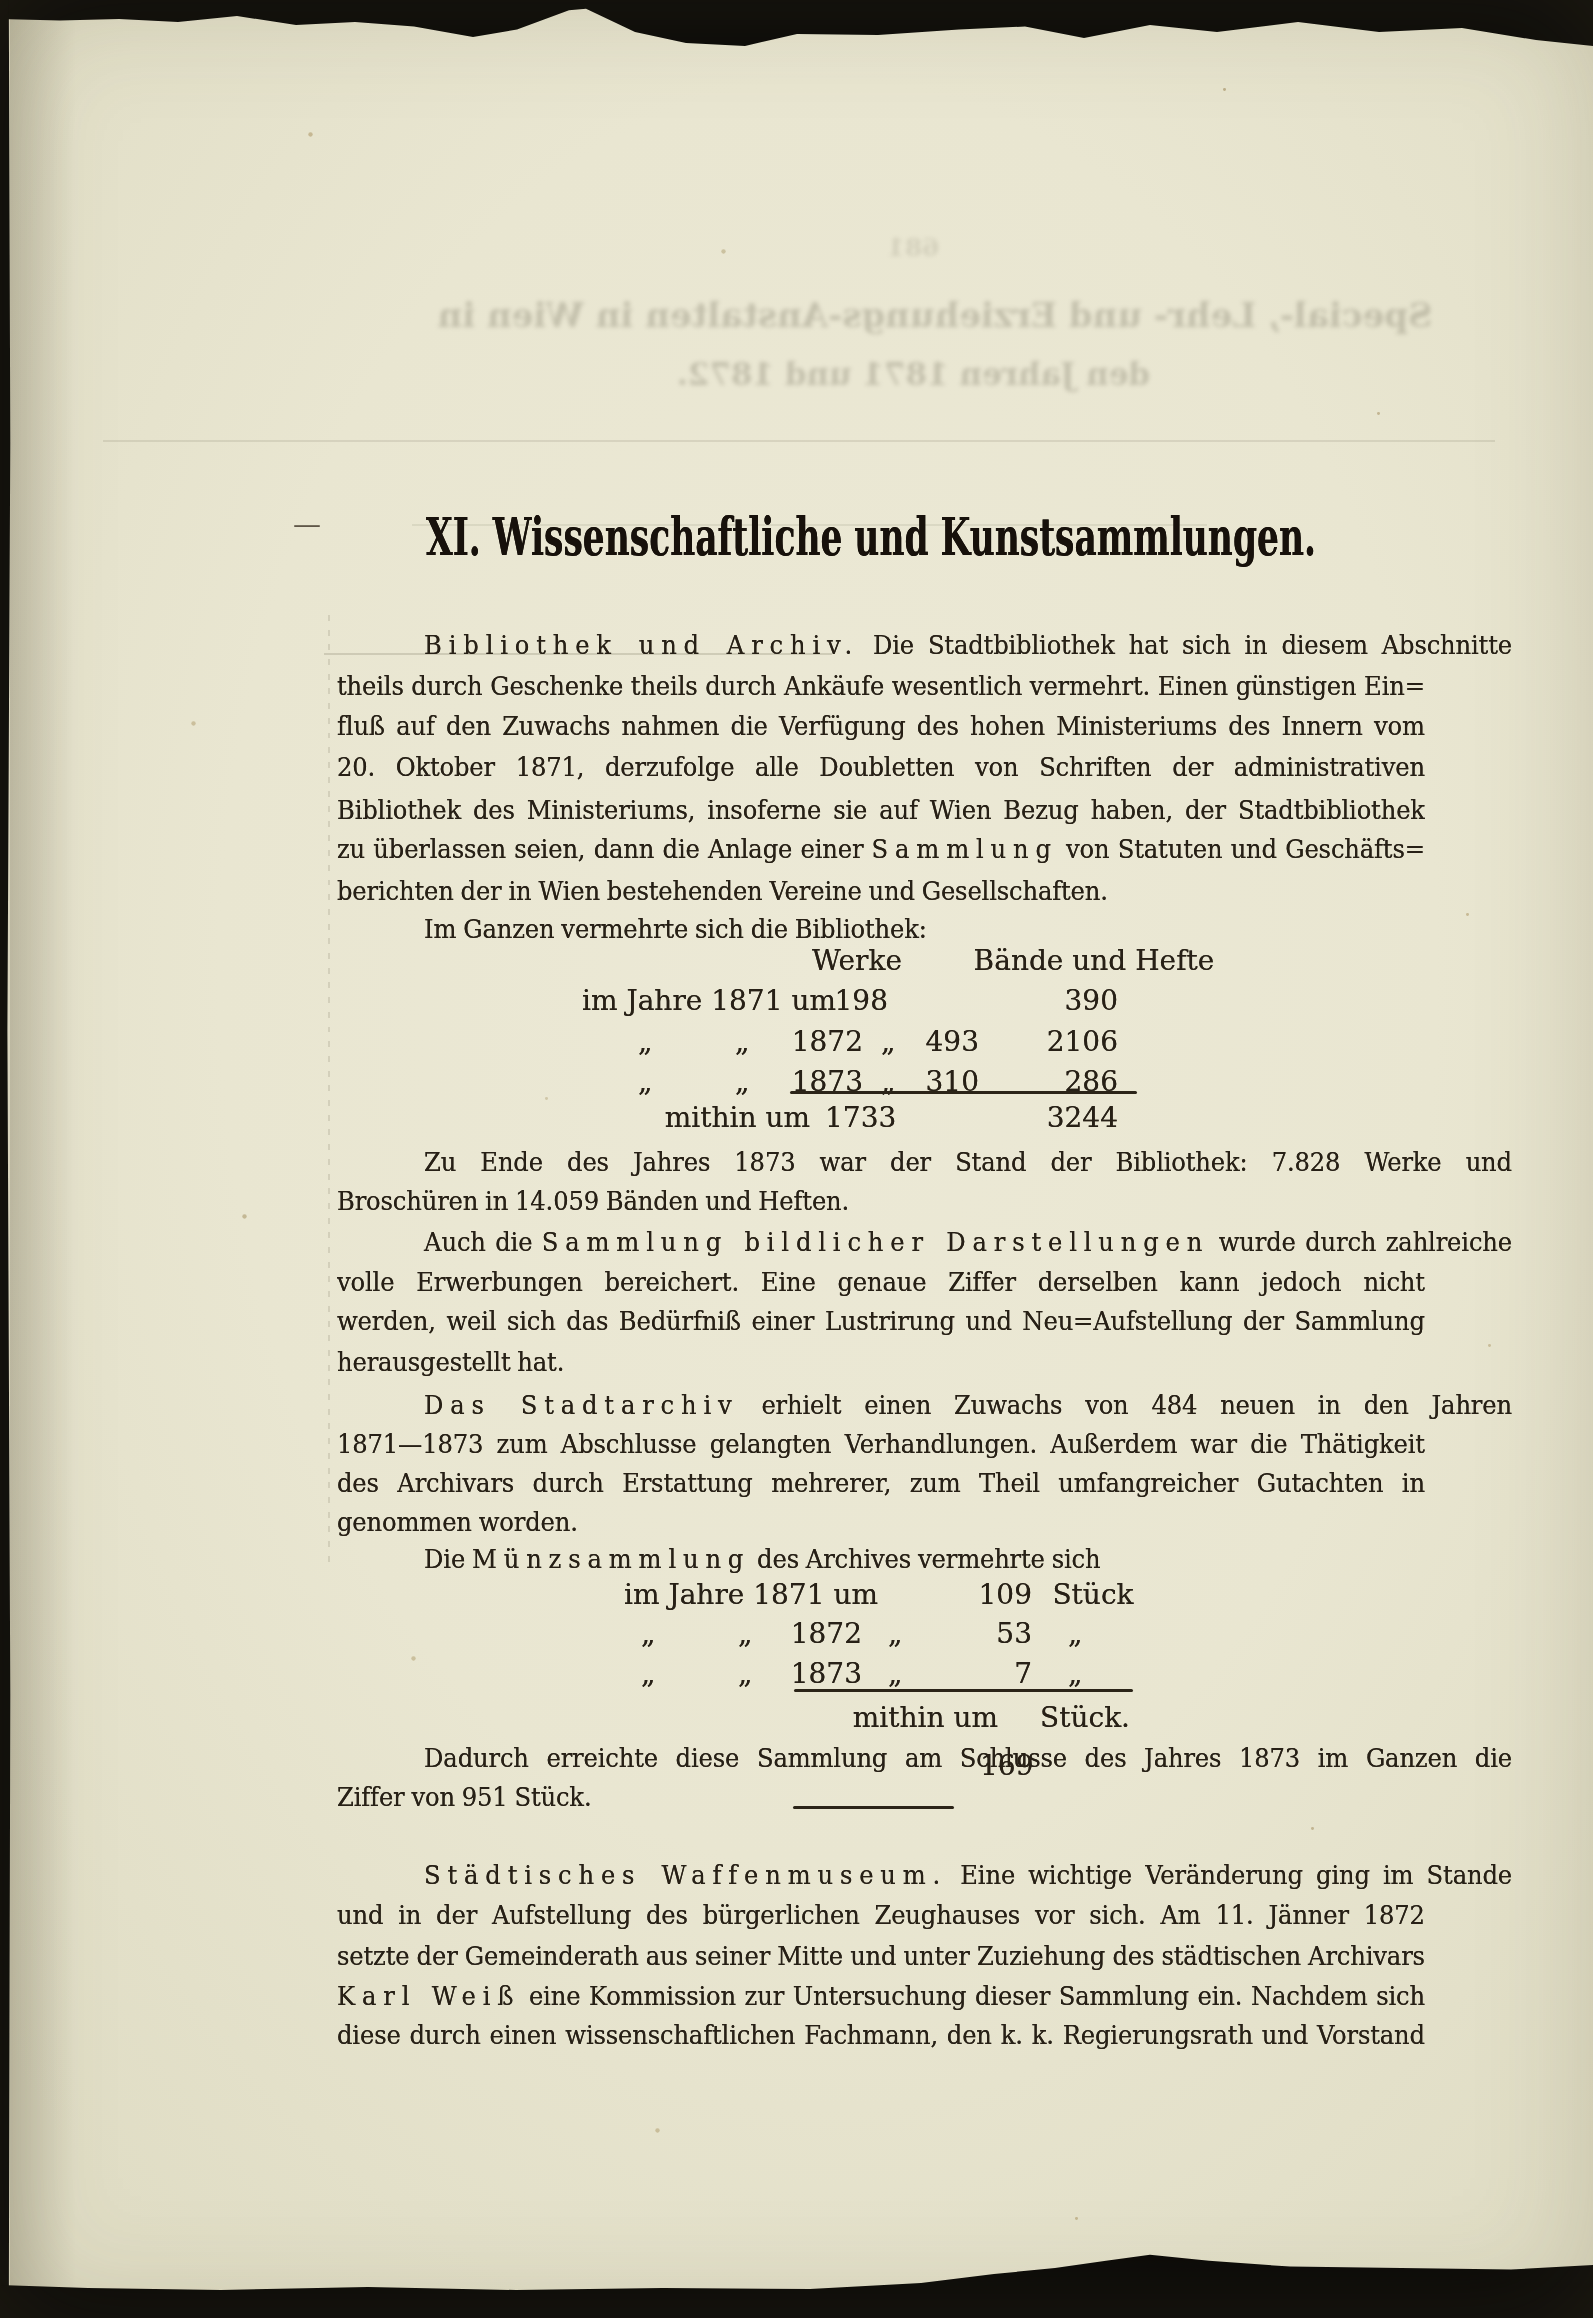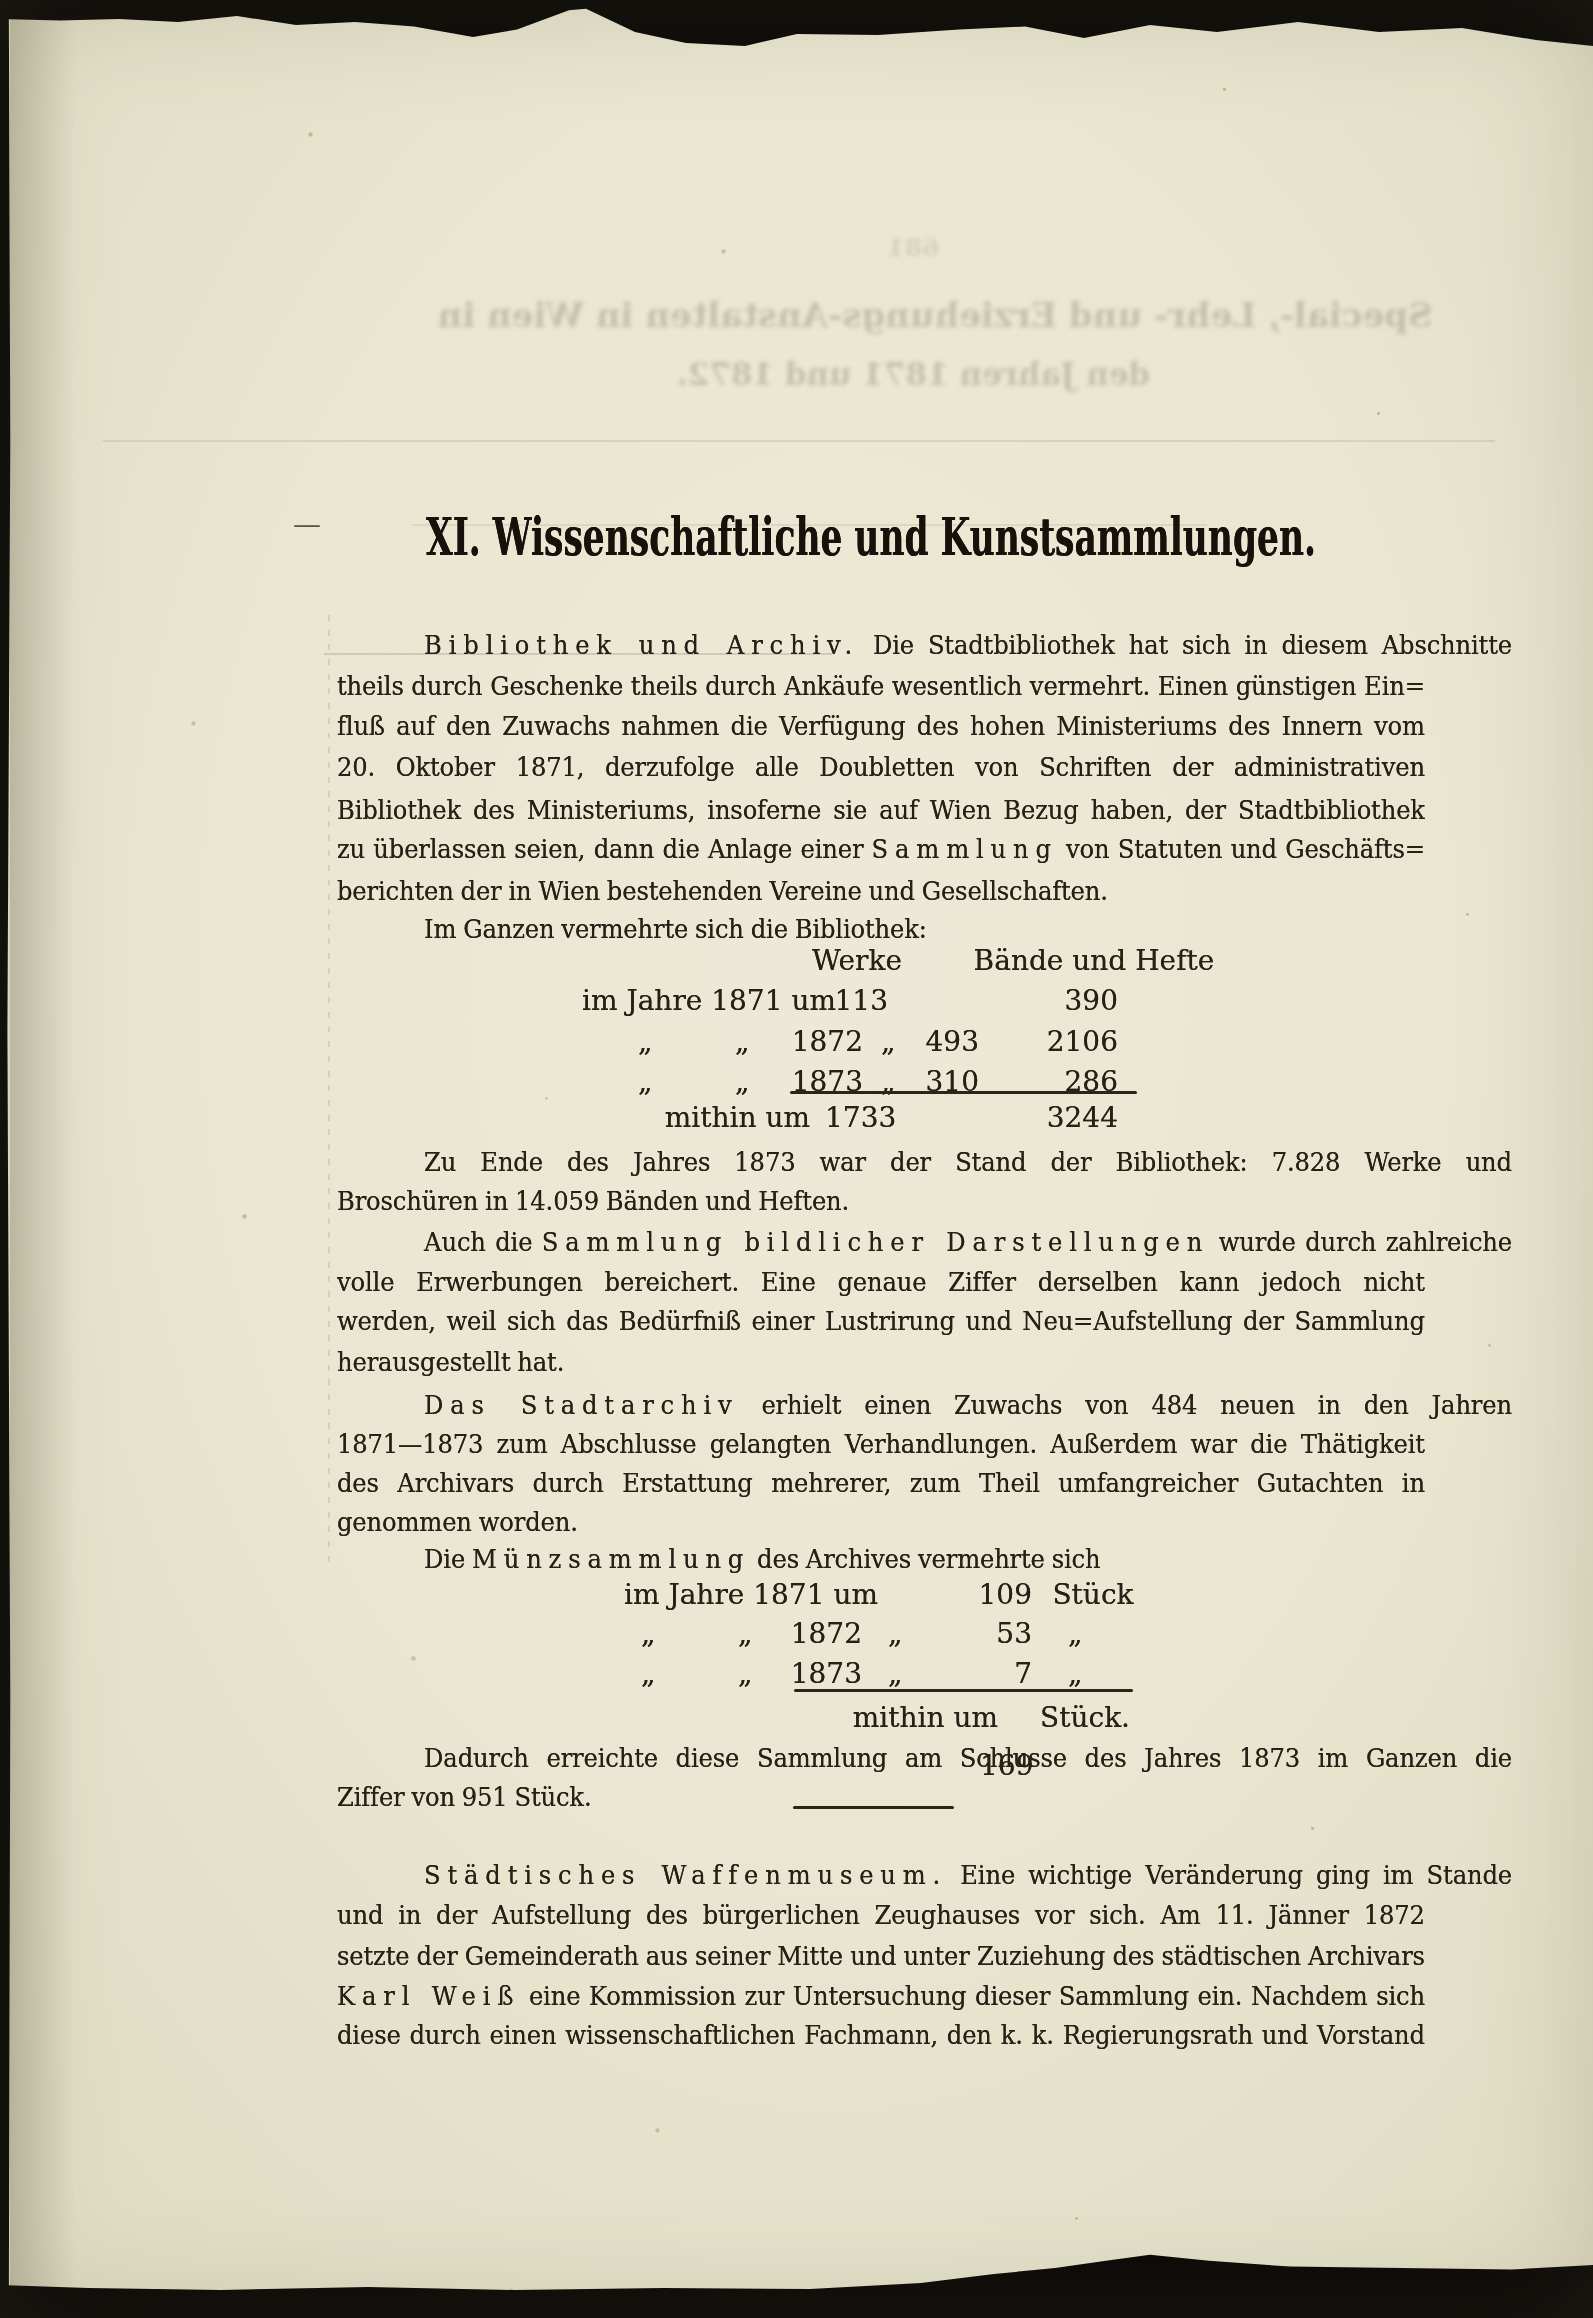--- a/index.html
+++ b/index.html
@@ -126,21 +126,21 @@
       <div class="line j" style="top: 1979px;"><span class="sp">Karl Weiß</span><span> eine Kommission zur Untersuchung dieser Sammlung ein.  Nachdem sich</span></div>
       <div class="line j" style="top: 2018px;"><span>diese durch einen wissenschaftlichen Fachmann, den k. k. Regierungsrath und Vorstand</span></div>
     </div>
   <div id="table-layer">
       <div class="trow" style="top: 944px;">
         <span class="cell s-t1-h1">Werke</span>
         <span class="cell s-t1-h2">Bände und Hefte</span>
       </div>
       <div class="trow" style="top: 984px;">
         <span class="cell s-t1-label">im Jahre 1871 um</span>
-        <span class="cell s-t1-v1">113</span>
+        <span class="cell s-t1-v1">198</span>
         <span class="cell s-t1-v2">390</span>
       </div>
       <div class="trow" style="top: 1025px;">
         <span class="cell s-t1-q1">„</span>
         <span class="cell s-t1-q2">„</span>
         <span class="cell s-t1-year">1872</span>
         <span class="cell s-t1-q3">„</span>
         <span class="cell s-t1-v1b">493</span>
         <span class="cell s-t1-v2">2106</span>
       </div>

